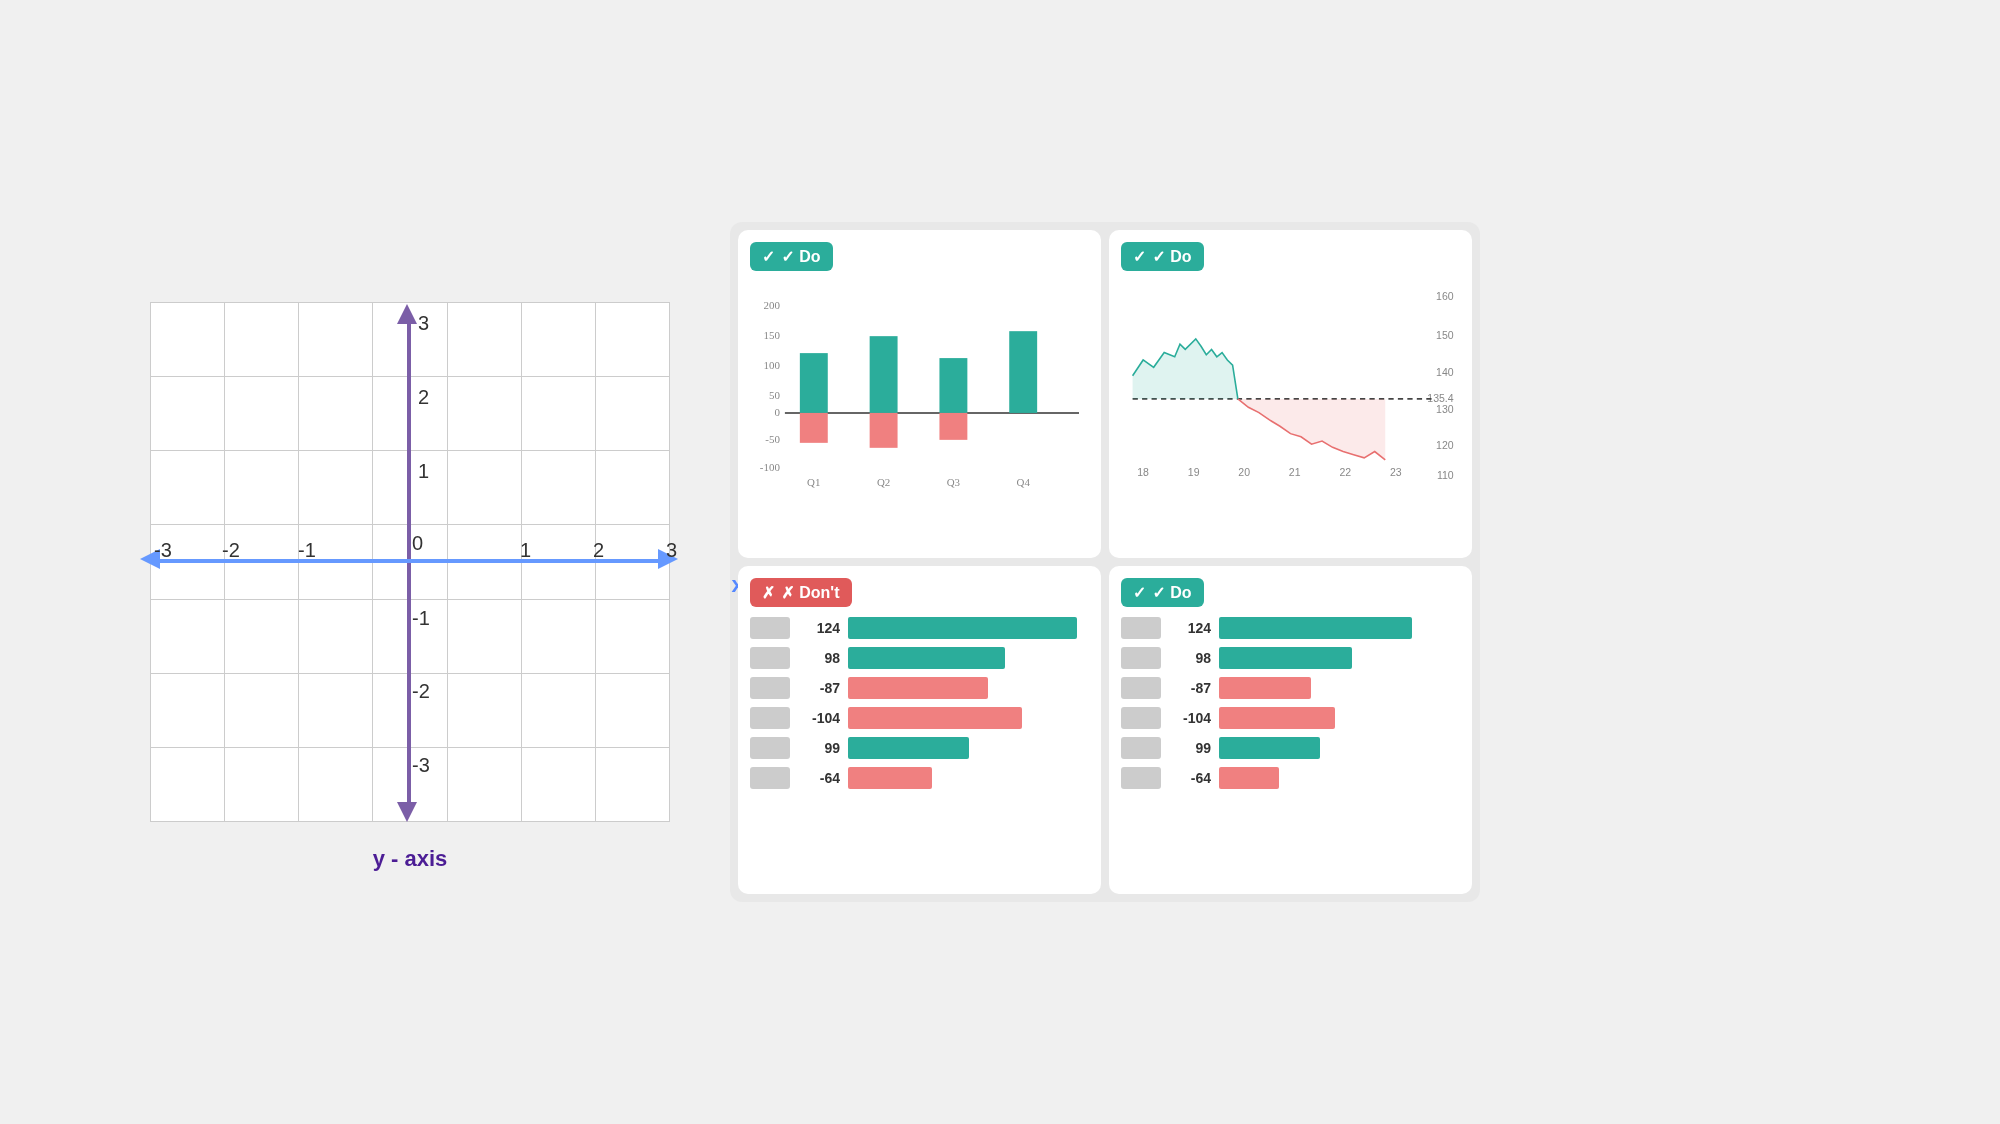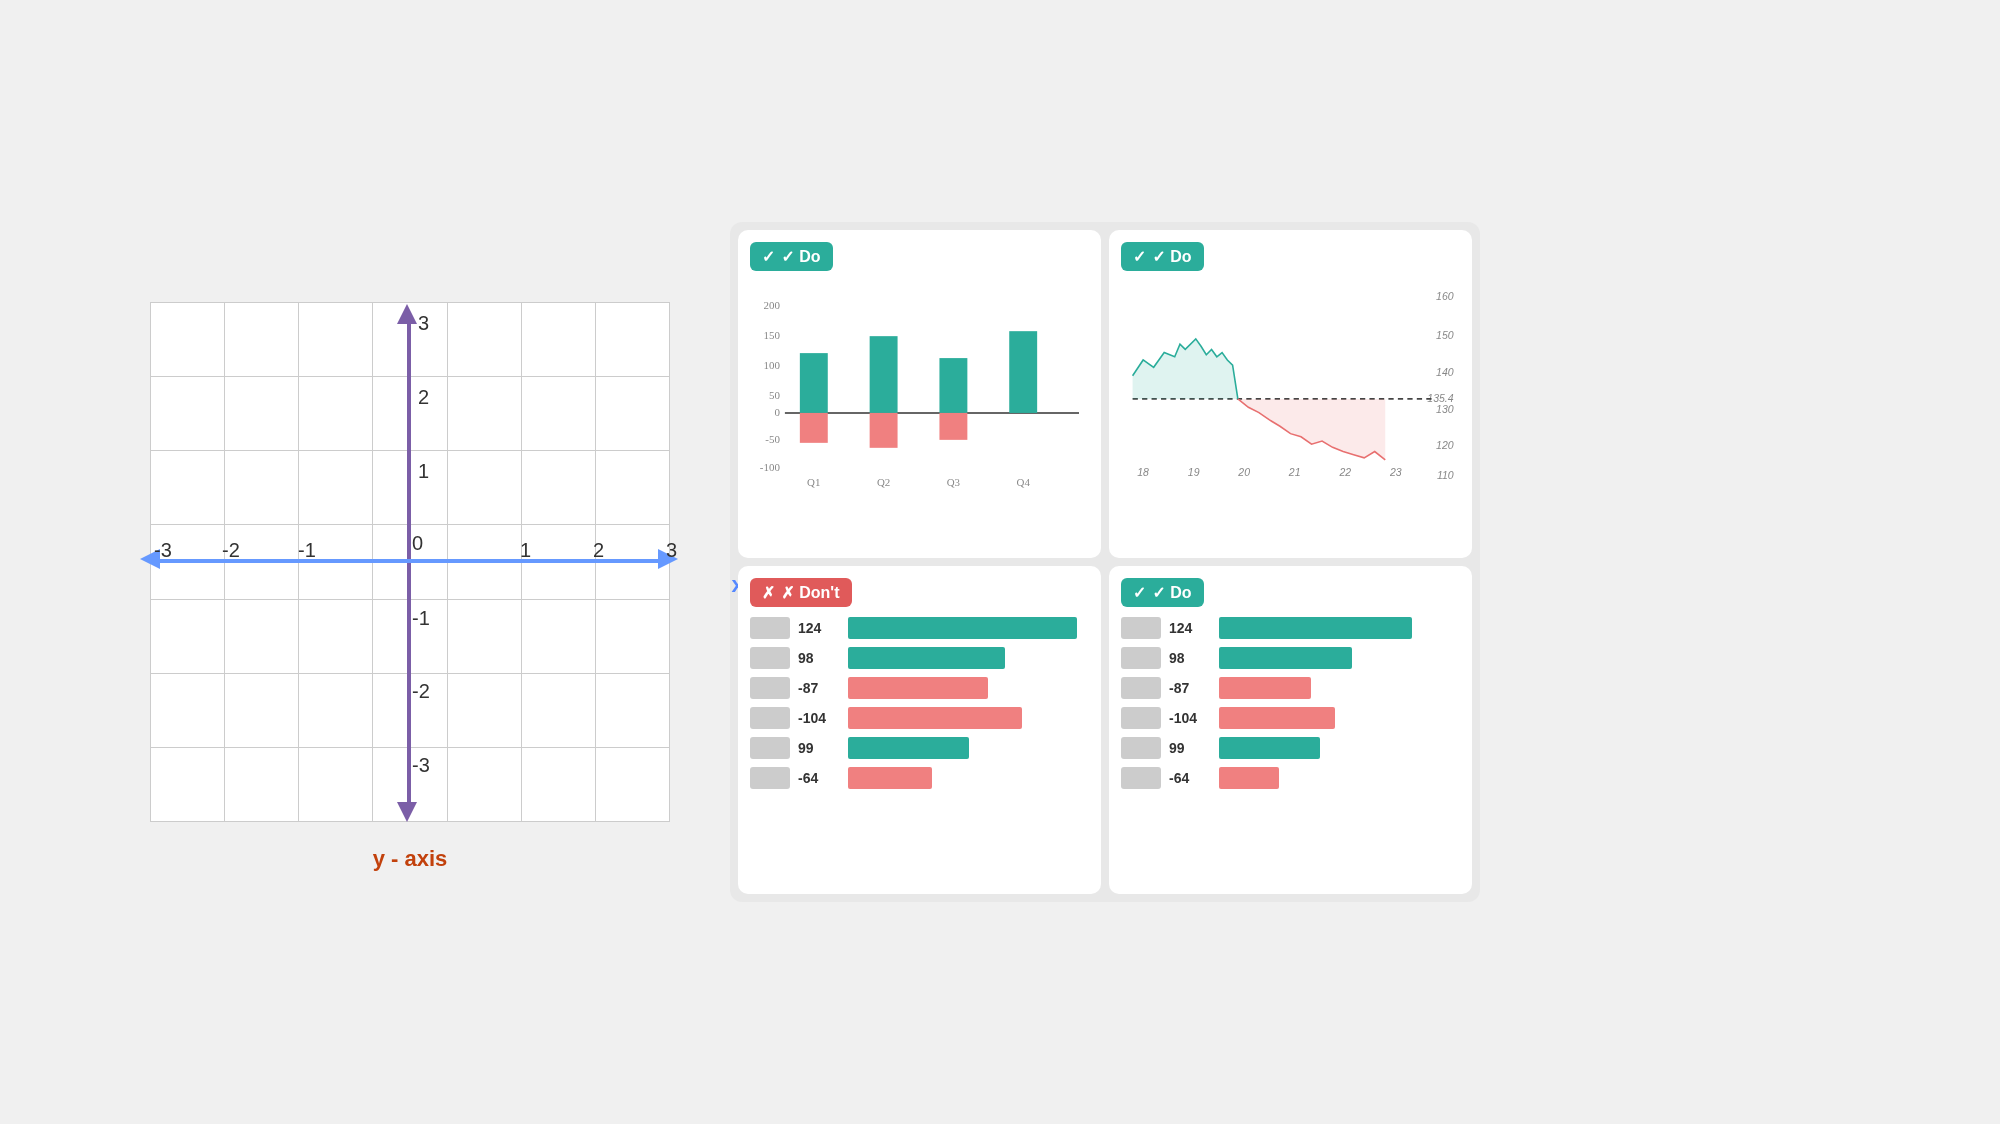--- a/index.html
+++ b/index.html
@@ -144,21 +144,20 @@
     .bar-chart-svg {
       width: 100%;
       height: 100%;
     }
 
     
     .line-chart-area {
       width: 100%;
       height: 200px;
       position: relative;
-      font-style: italic;
     }
 
     
     .hbar-chart-area {
       width: 100%;
     }
     .hbar-row {
       display: flex;
       align-items: center;
       margin-bottom: 8px;
@@ -169,21 +168,21 @@
       height: 22px;
       background: #ccc;
       border-radius: 3px;
       flex-shrink: 0;
     }
     .hbar-value {
       font-size: 14px;
       font-weight: 600;
       color: #333;
       width: 42px;
-      text-align: left;
+      text-align: right;
       flex-shrink: 0;
     }
     .hbar-bar-container {
       flex: 1;
       height: 22px;
     }
     .hbar-bar {
       height: 22px;
       border-radius: 2px;
     }
@@ -281,21 +280,21 @@
     <span class="grid-number" style="left:262px; top:452px;">-3</span>
 
     <span class="grid-number" style="top:237px; left:4px;">-3</span>
     <span class="grid-number" style="top:237px; left:72px;">-2</span>
     <span class="grid-number" style="top:237px; left:148px;">-1</span>
     <span class="grid-number" style="top:237px; left:370px;">1</span>
     <span class="grid-number" style="top:237px; left:443px;">2</span>
     <span class="grid-number" style="top:237px; left:516px;">3</span>
 
     <div style="position:absolute; bottom:-50px; left:50%; transform:translateX(-50%);">
-      <span style="font-size:22px; font-weight:600; color:#c2410c;">y - axis</span>
+      <span style="font-size:22px; font-weight:600; color:#4c1d95;">y - axis</span>
     </div>
     <div style="position:absolute; top:270px; right:-130px;">
       <span style="font-size:22px; font-weight:600; color:#5588FF;">x- axis</span>
     </div>
   </div>
 
   <div class="charts-grid">
 
     <div class="chart-card">
       <div class="badge badge-do">

